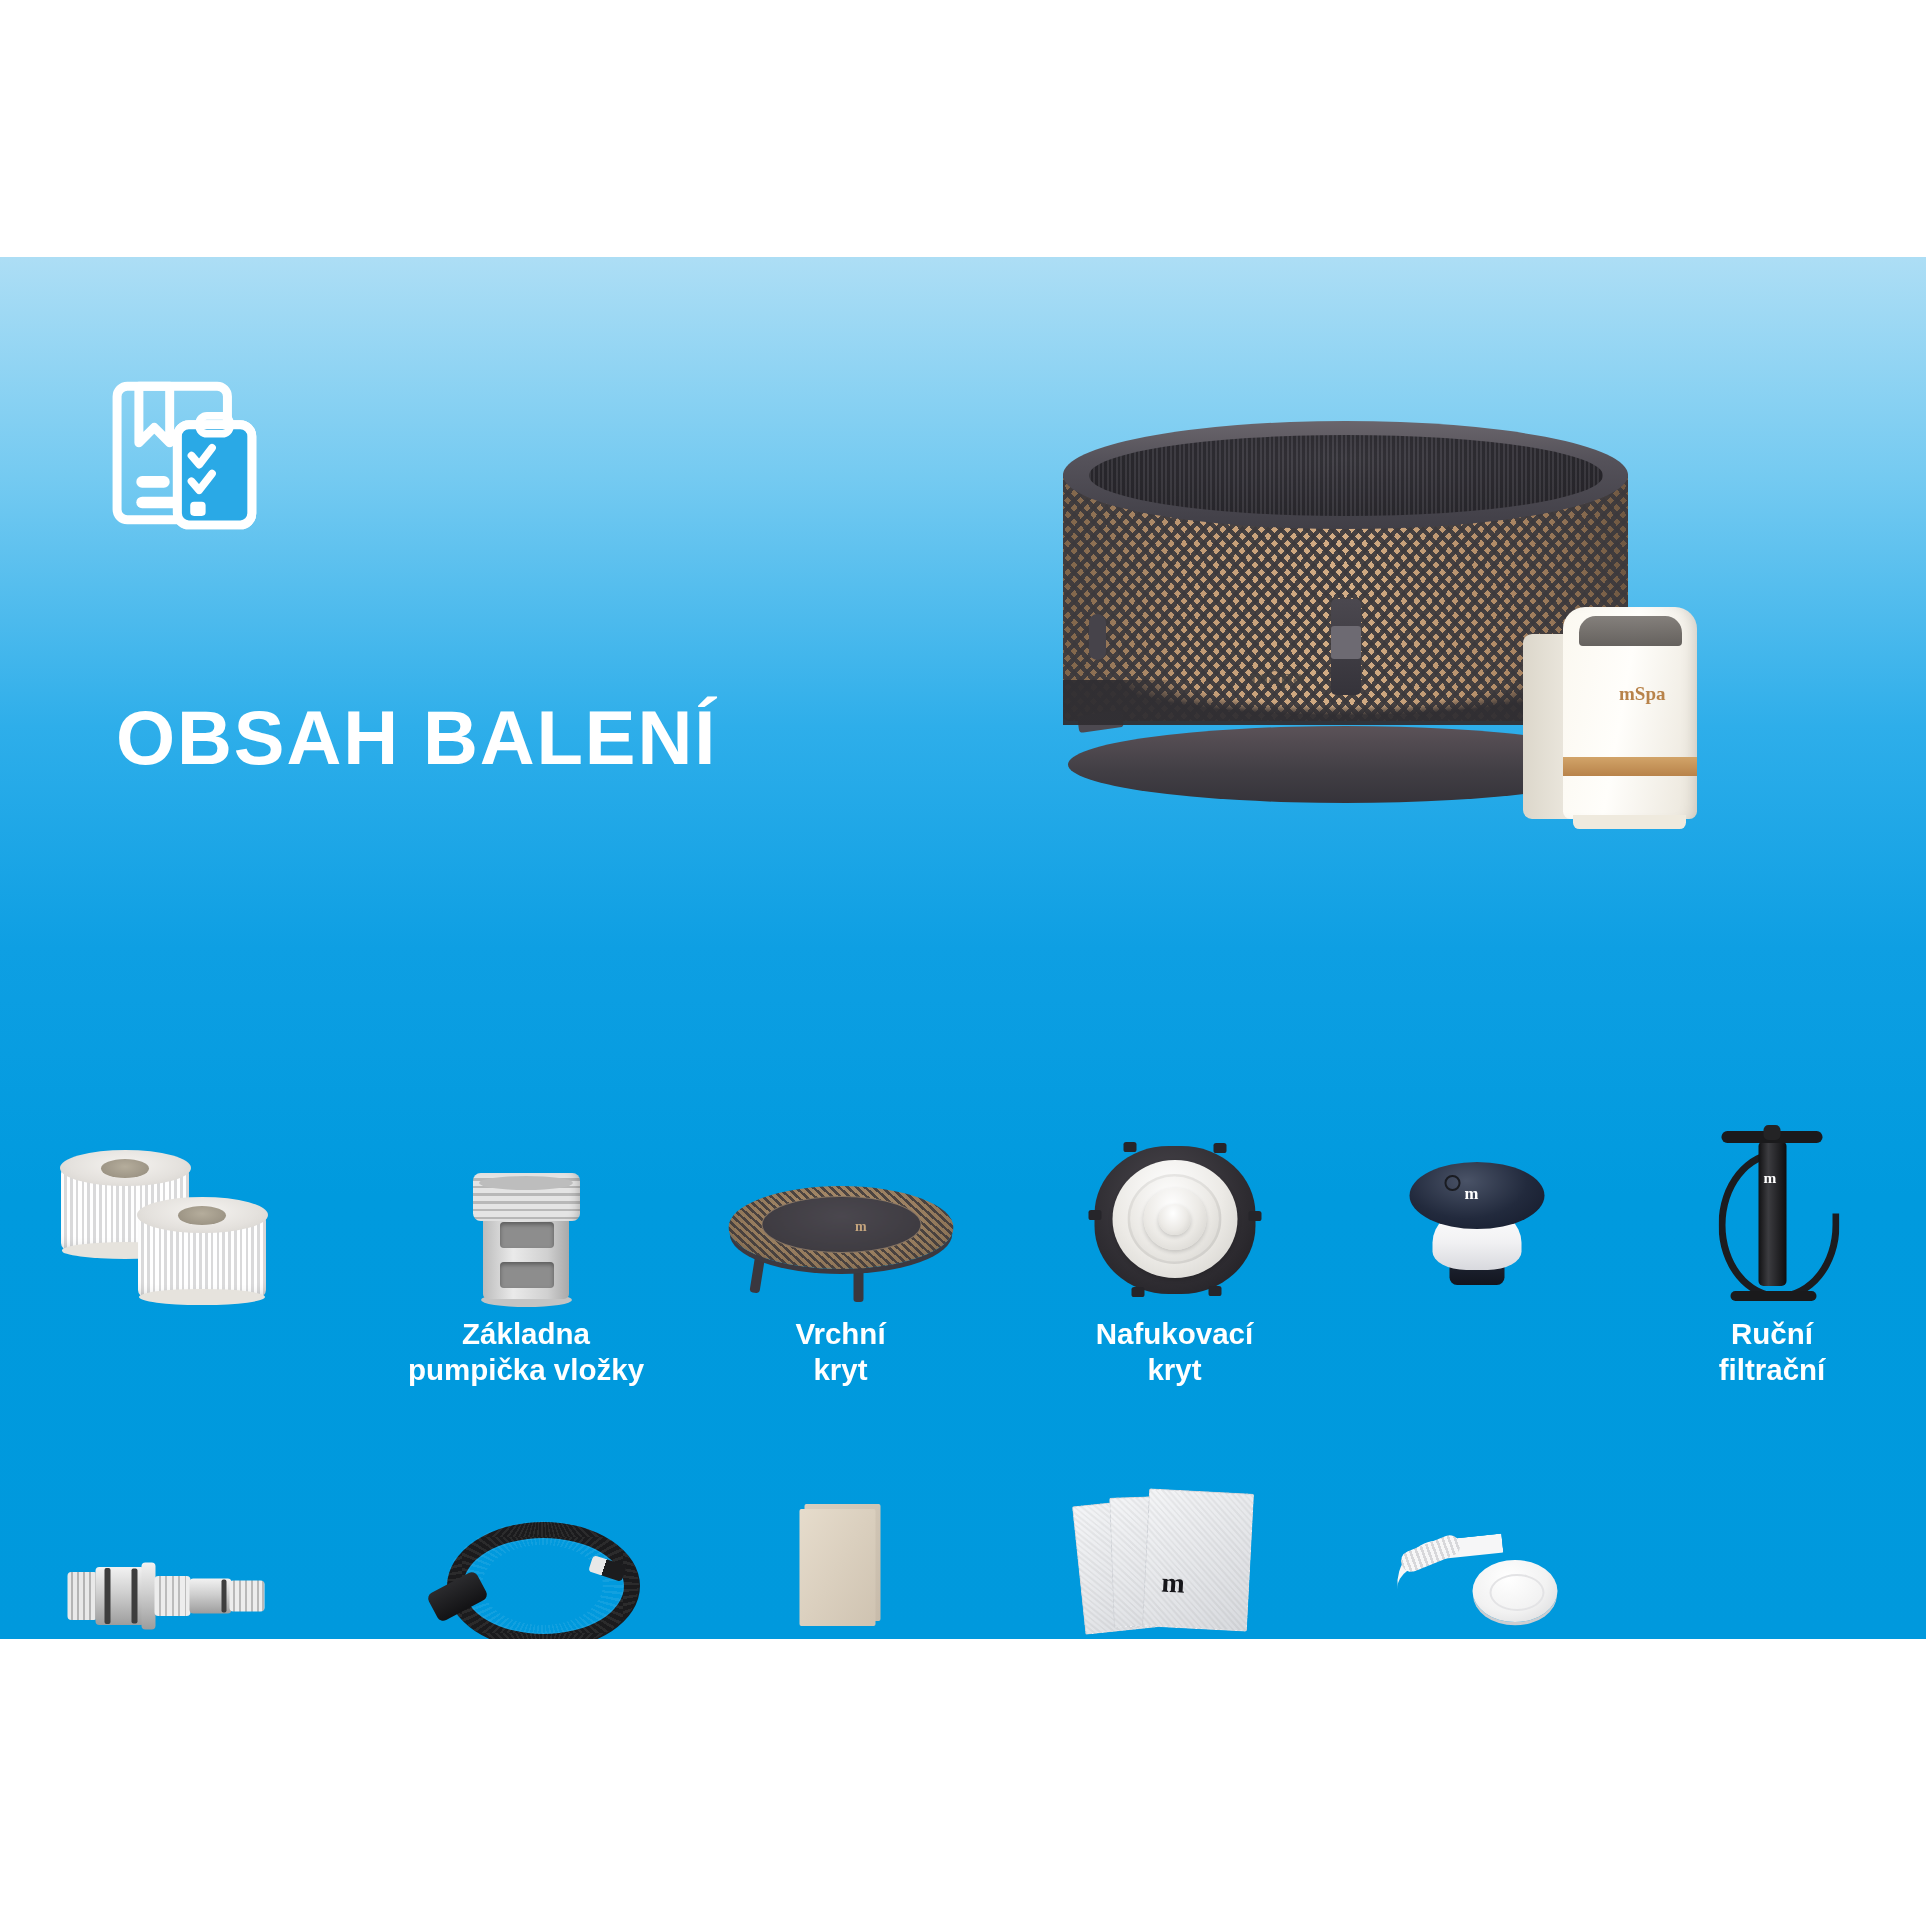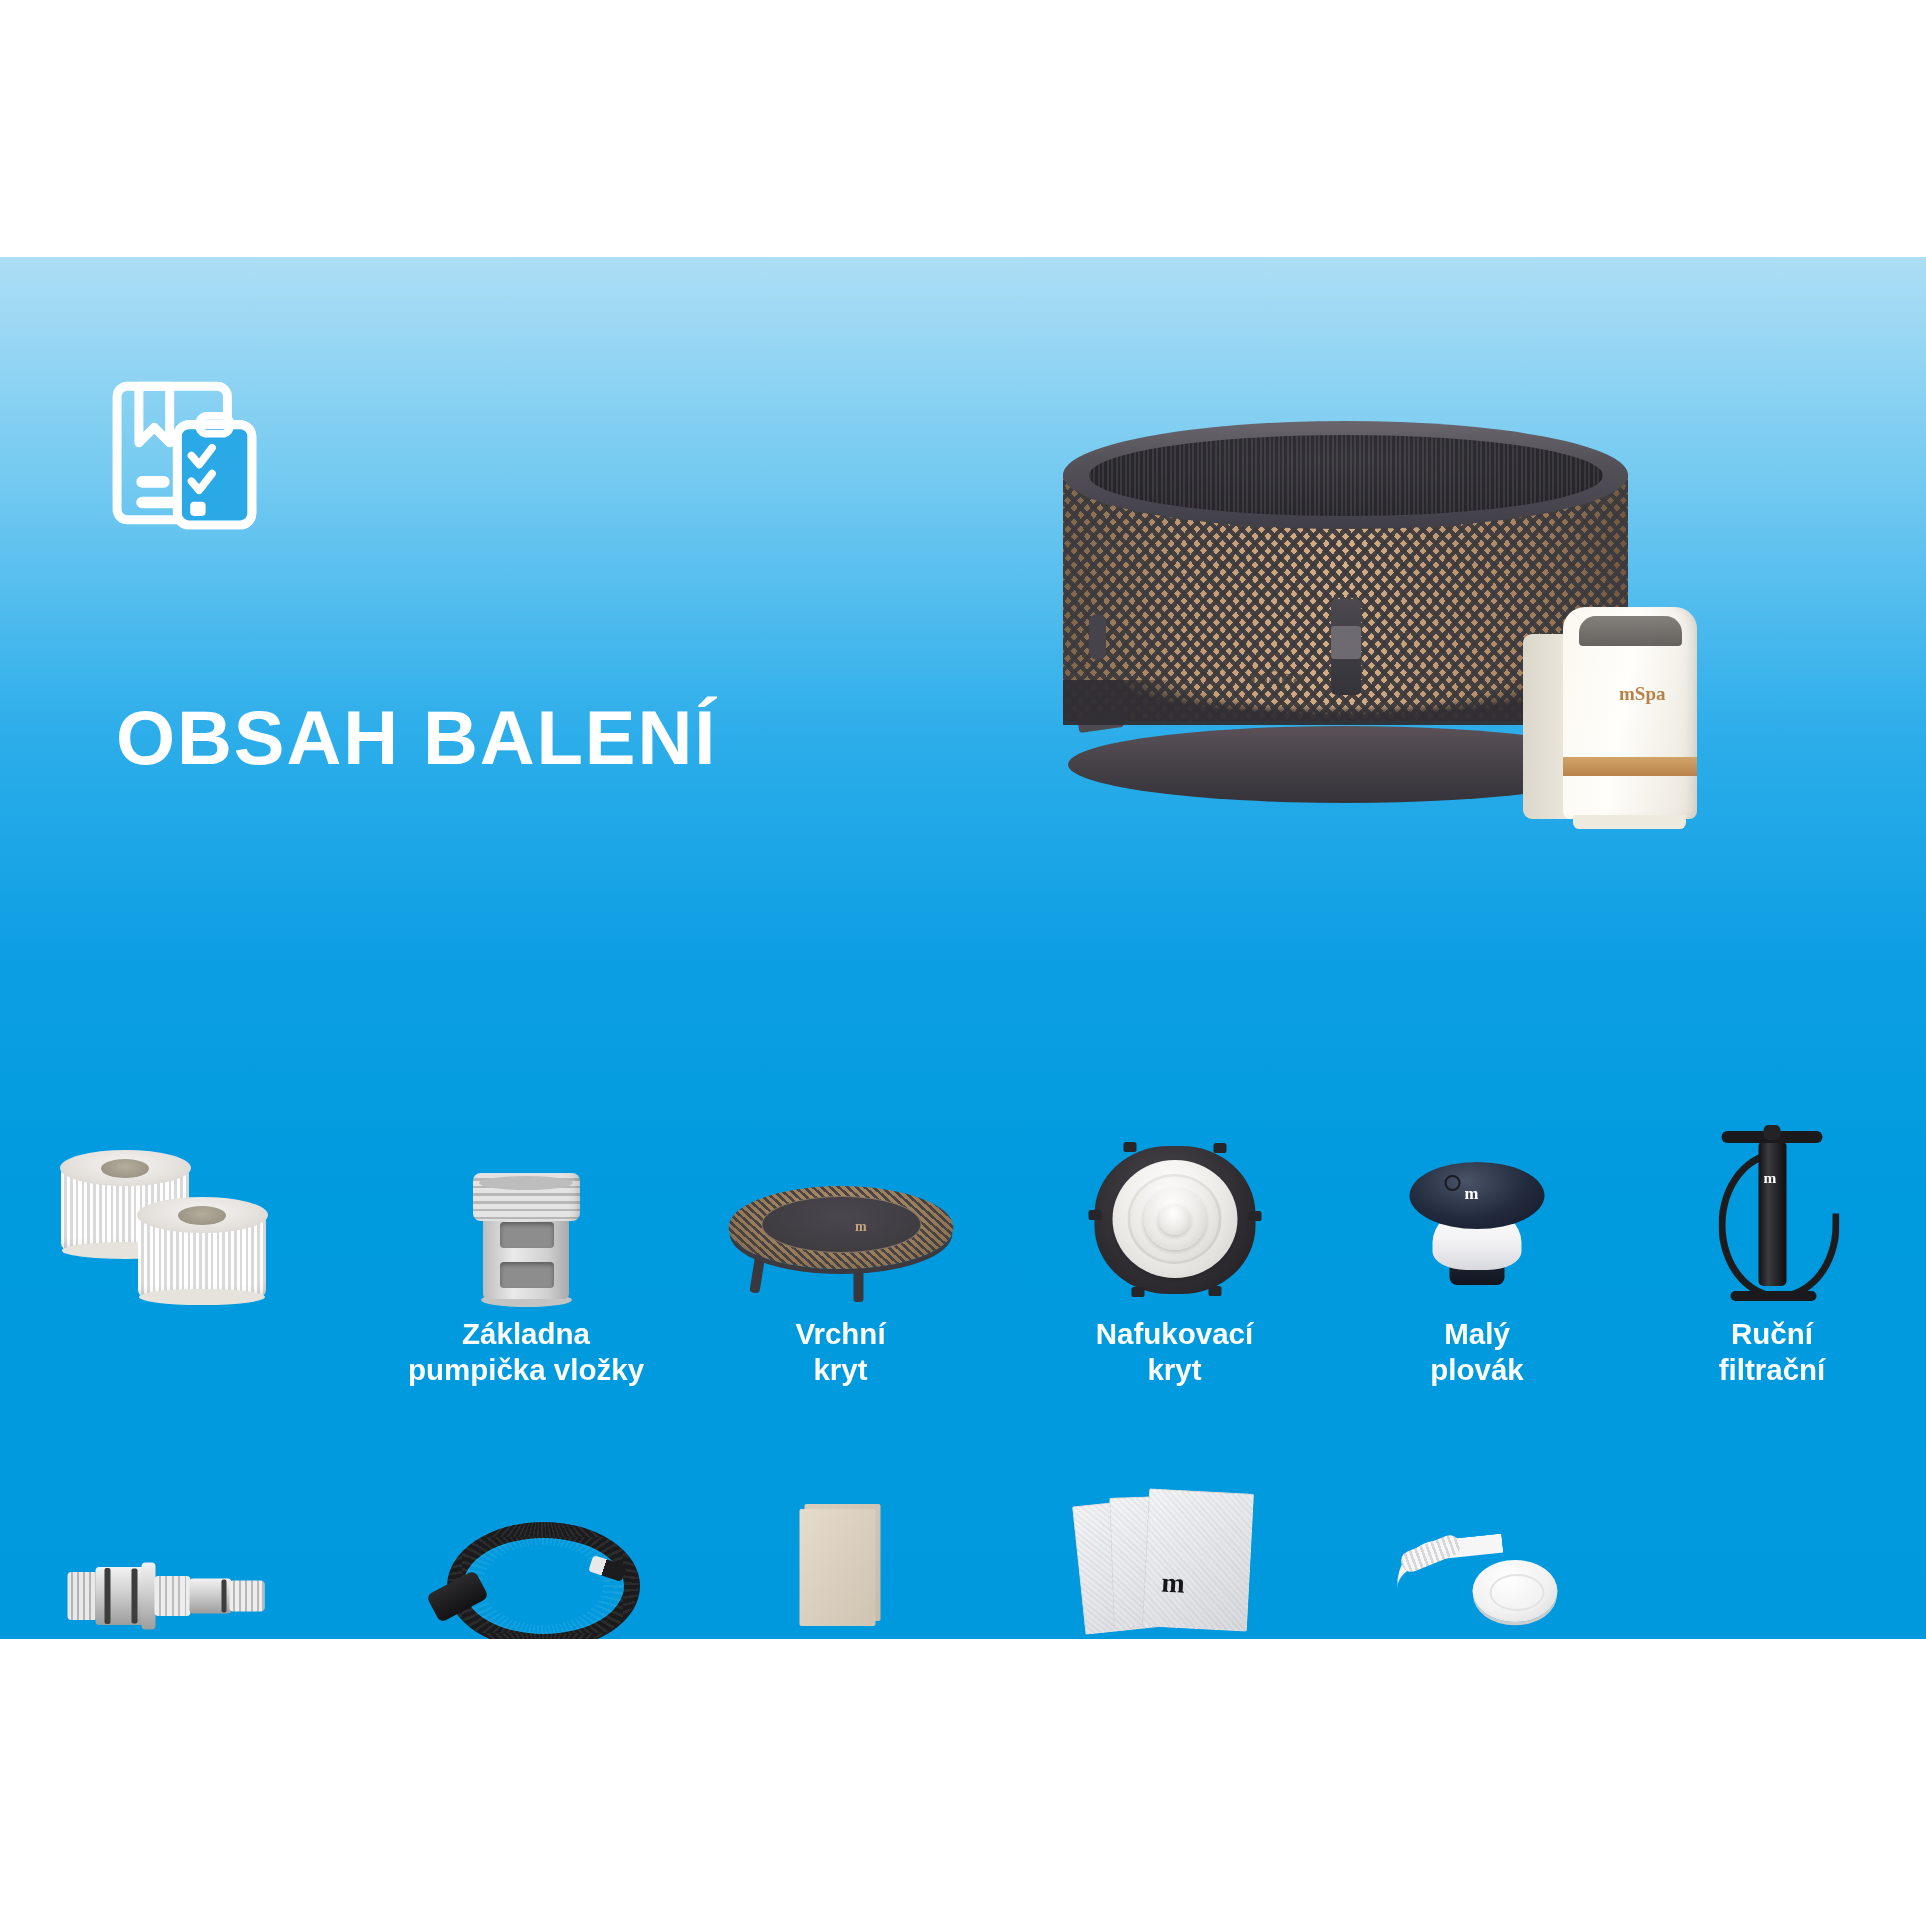--- a/index.html
+++ b/index.html
@@ -630,22 +630,20 @@
         <div class="cell-art">
           <div class="float">
             <div class="float-neck"></div>
             <div class="float-mid"></div>
             <div class="float-cap">
               <div class="float-logo">m</div>
             </div>
             <div class="float-ring"></div>
           </div>
         </div>
-        <div class="cell-label">Malý
-plovák</div>
       </div>
 
       <div class="cell" style="left:1631px;width:282px;">
         <div class="cell-art">
           <div class="pump">
             <div class="pump-hose"></div>
             <div class="pump-base"></div>
             <div class="pump-barrel"></div>
             <div class="pump-label">m</div>
             <div class="pump-bar"></div>

